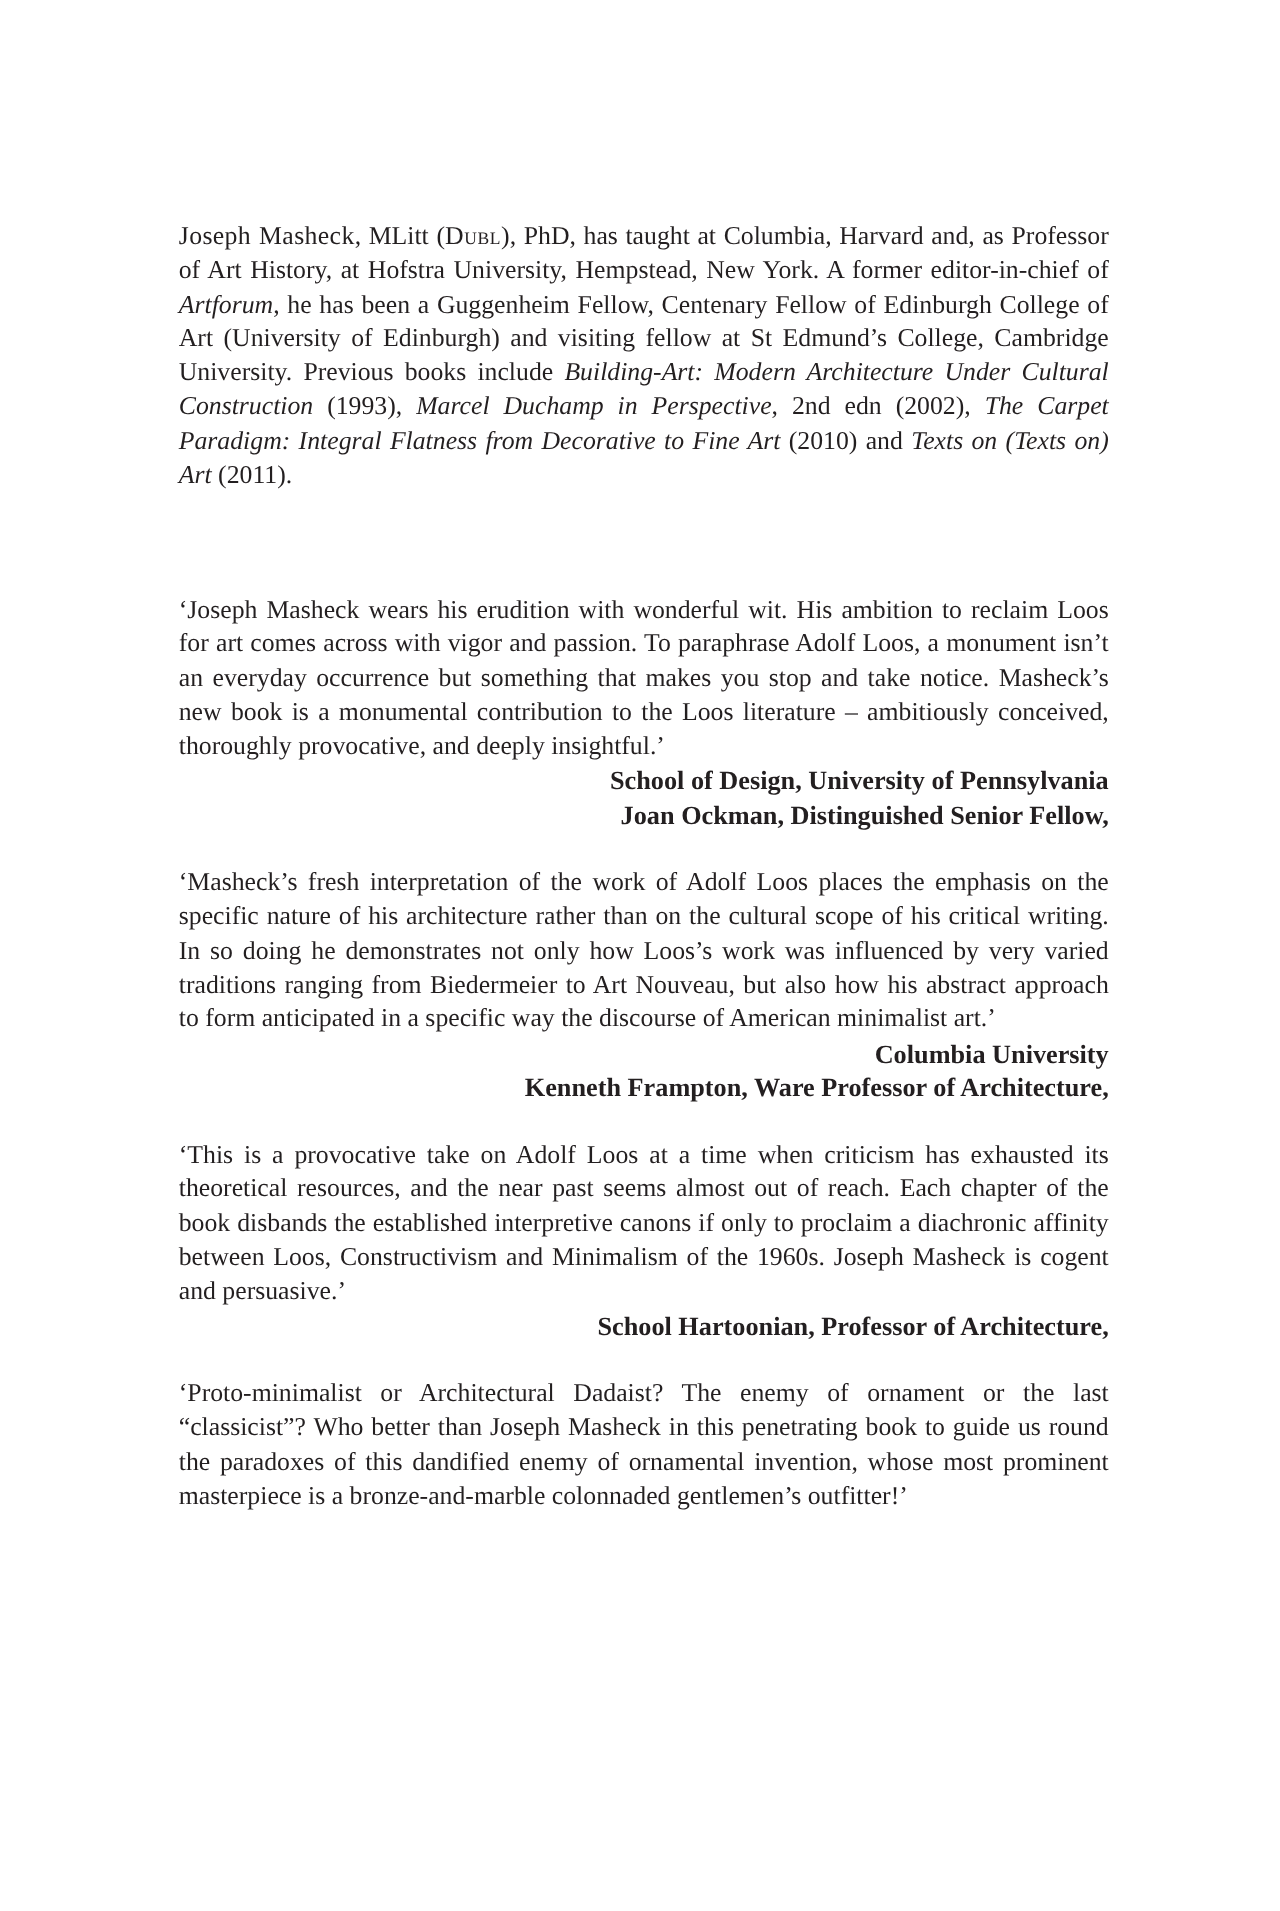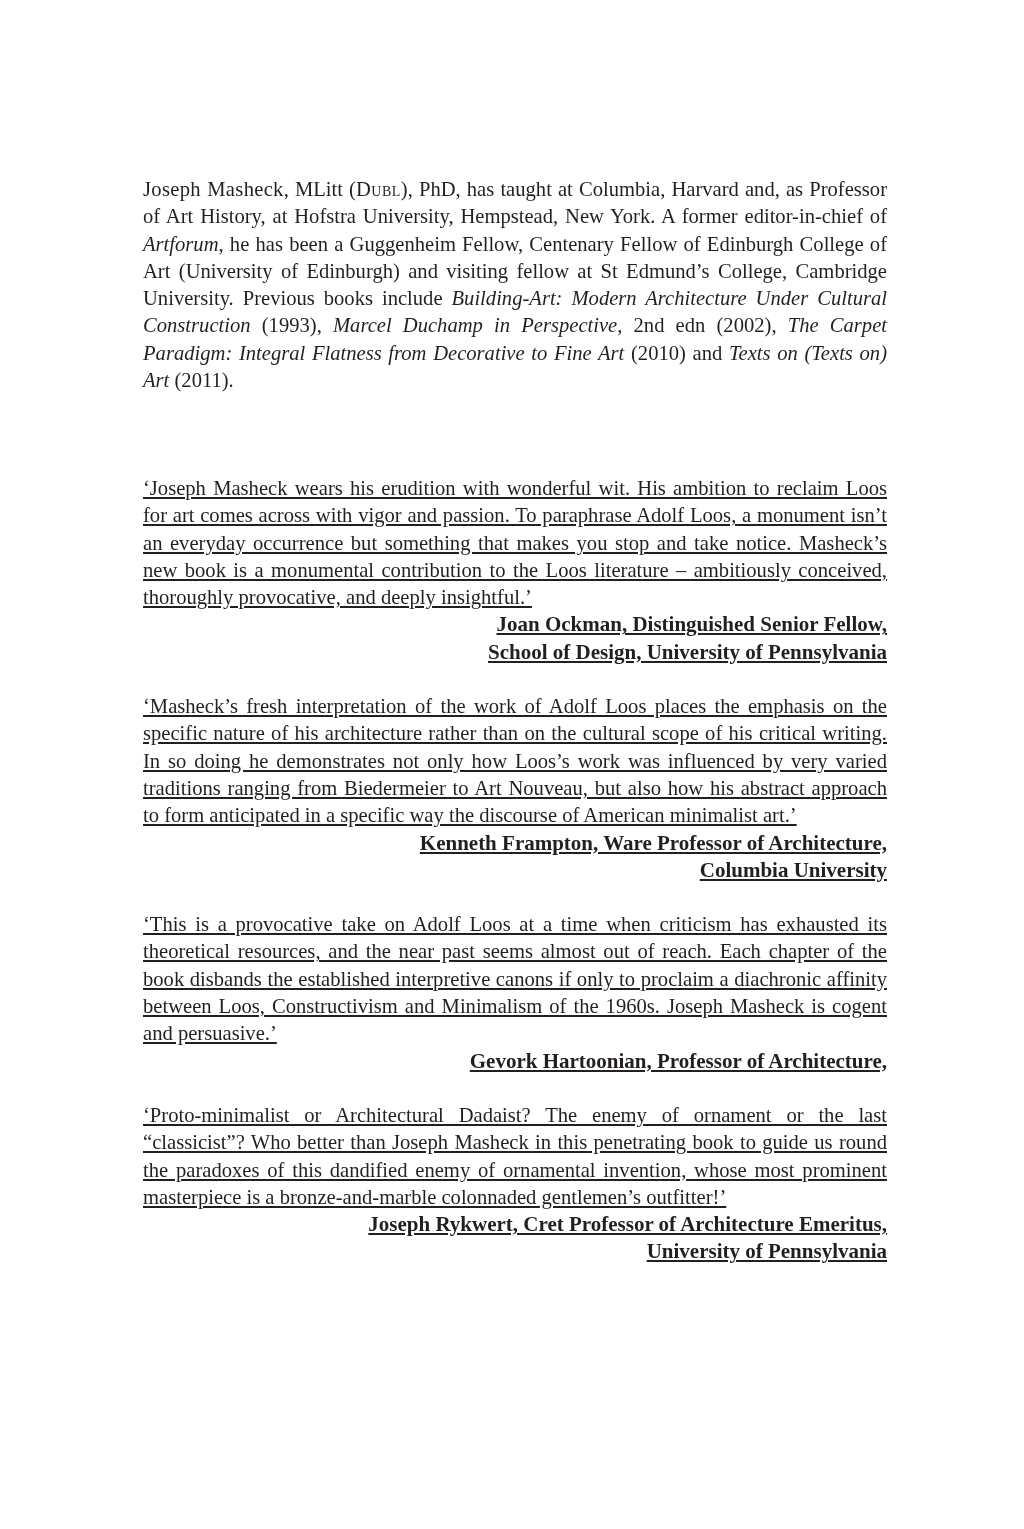--- a/index.html
+++ b/index.html
@@ -39,21 +39,20 @@
       letter-spacing: 0.5px;
       margin-top: 28px;
     }
     .bio em {
     }
     .quotes {
       position: absolute;
       left: 0;
       top: 299px;
       width: 744px;
-      text-decoration: underline;
     }
     .quote-block {
       margin-bottom: 27px;
     }
     .quote-text {
       font-size: 20.6px;
       line-height: 27.3px;
       text-align: justify;
       margin: 0;
     }
@@ -73,42 +72,38 @@
 
 <div class="page">
 
   <p class="para bio"><span class="name">Joseph Masheck</span><span>, MLitt (</span><span class="sc">Dubl</span><span>), PhD, has taught at Columbia, Harvard and, as Professor of Art History, at Hofstra University, Hempstead, New York. A former editor-in-chief of </span><em>Artforum</em><span>, he has been a Guggenheim Fellow, Centenary Fellow of Edinburgh College of Art (University of Edinburgh) and visiting fellow at St Edmund’s College, Cambridge University. Previous books include </span><em>Building-Art: Modern Architecture Under Cultural Construction</em><span> (1993), </span><em>Marcel Duchamp in Perspective</em><span>, 2nd edn (2002), </span><em>The Carpet Paradigm: Integral Flatness from Decorative to Fine Art</em><span> (2010) and </span><em>Texts on (Texts on) Art</em><span> (2011).</span></p>
 
   <div class="quotes">
 
     <div class="quote-block">
       <p class="quote-text">‘Joseph Masheck wears his erudition with wonderful wit. His ambition to reclaim Loos for art comes across with vigor and passion. To paraphrase Adolf Loos, a monument isn’t an everyday occurrence but something that makes you stop and take notice. Masheck’s new book is a monumental contribution to the Loos literature – ambitiously conceived, thoroughly provocative, and deeply insightful.’</p>
       <p class="attribution">
+        <span>School of Design, University of Pennsylvania</span>
         <span>Joan Ockman, Distinguished Senior Fellow,</span>
-        <span>School of Design, University of Pennsylvania</span>
       </p>
     </div>
 
     <div class="quote-block">
       <p class="quote-text">‘Masheck’s fresh interpretation of the work of Adolf Loos places the emphasis on the specific nature of his architecture rather than on the cultural scope of his critical writing. In so doing he demonstrates not only how Loos’s work was influenced by very varied traditions ranging from Biedermeier to Art Nouveau, but also how his abstract approach to form anticipated in a specific way the discourse of American minimalist art.’</p>
       <p class="attribution">
+        <span>Columbia University</span>
         <span>Kenneth Frampton, Ware Professor of Architecture,</span>
-        <span>Columbia University</span>
       </p>
     </div>
 
     <div class="quote-block">
       <p class="quote-text">‘This is a provocative take on Adolf Loos at a time when criticism has exhausted its theoretical resources, and the near past seems almost out of reach. Each chapter of the book disbands the established interpretive canons if only to proclaim a diachronic affinity between Loos, Constructivism and Minimalism of the 1960s. Joseph Masheck is cogent and persuasive.’</p>
       <p class="attribution">
-        <span>Gevork Hartoonian, Professor of Architecture,</span>
+        <span>School Hartoonian, Professor of Architecture,</span>
       </p>
     </div>
 
     <div class="quote-block">
       <p class="quote-text">‘Proto-minimalist or Architectural Dadaist? The enemy of ornament or the last “classicist”? Who better than Joseph Masheck in this penetrating book to guide us round the paradoxes of this dandified enemy of ornamental invention, whose most prominent masterpiece is a bronze-and-marble colonnaded gentlemen’s outfitter!’</p>
-      <p class="attribution">
-        <span>Joseph Rykwert, Cret Professor of Architecture Emeritus,</span>
-        <span>University of Pennsylvania</span>
-      </p>
     </div>
 
   </div>
 </div>
 
 </body></html>

